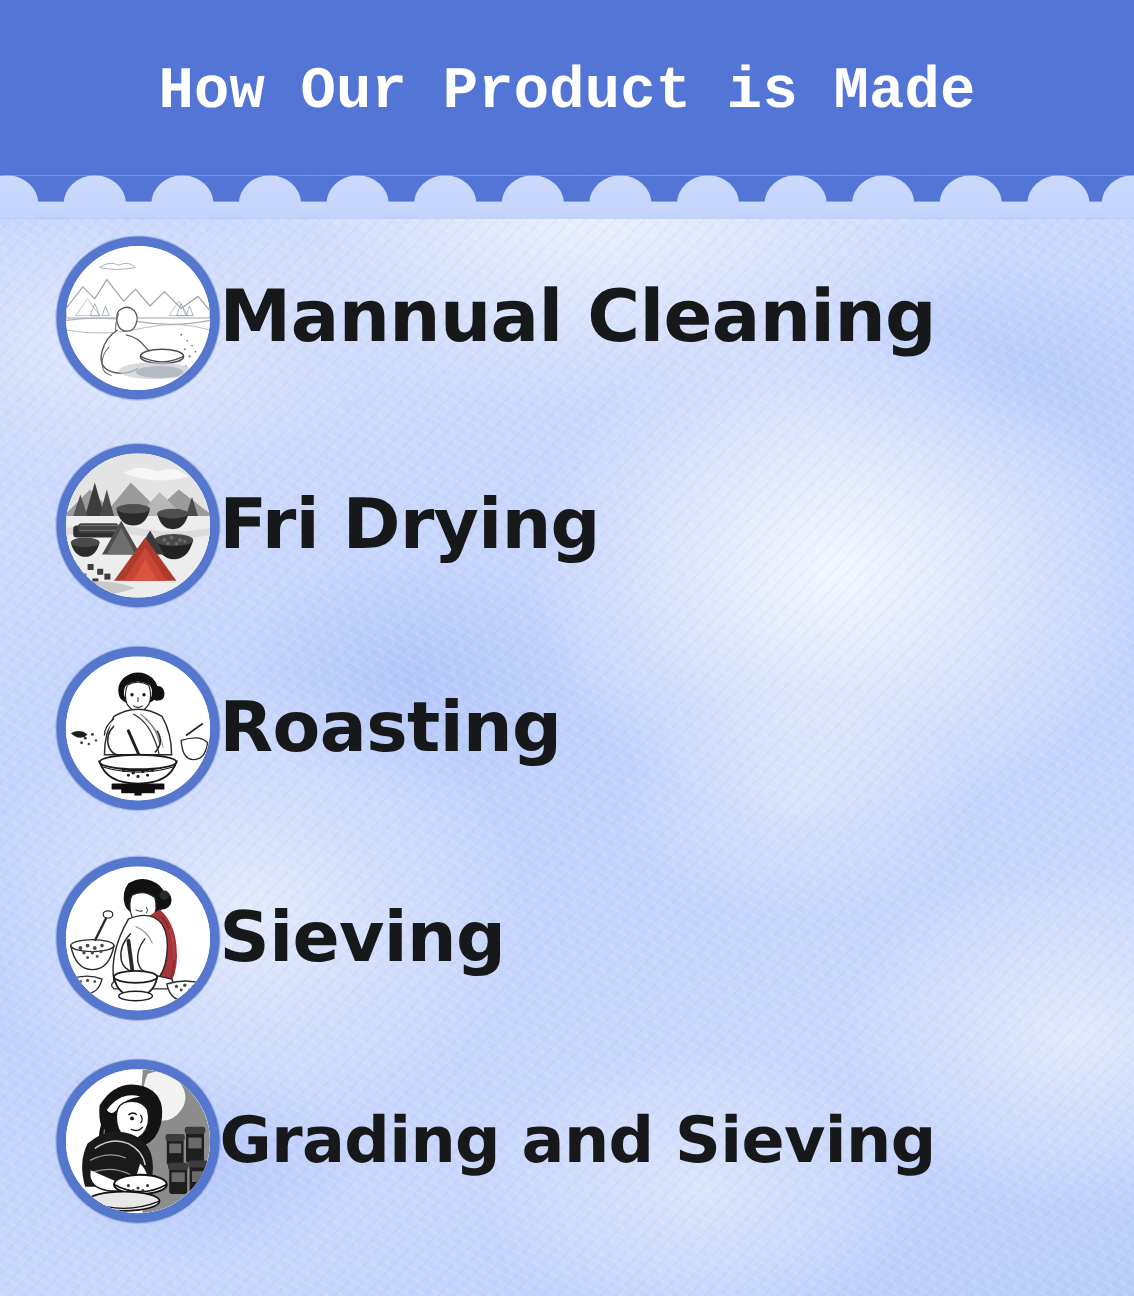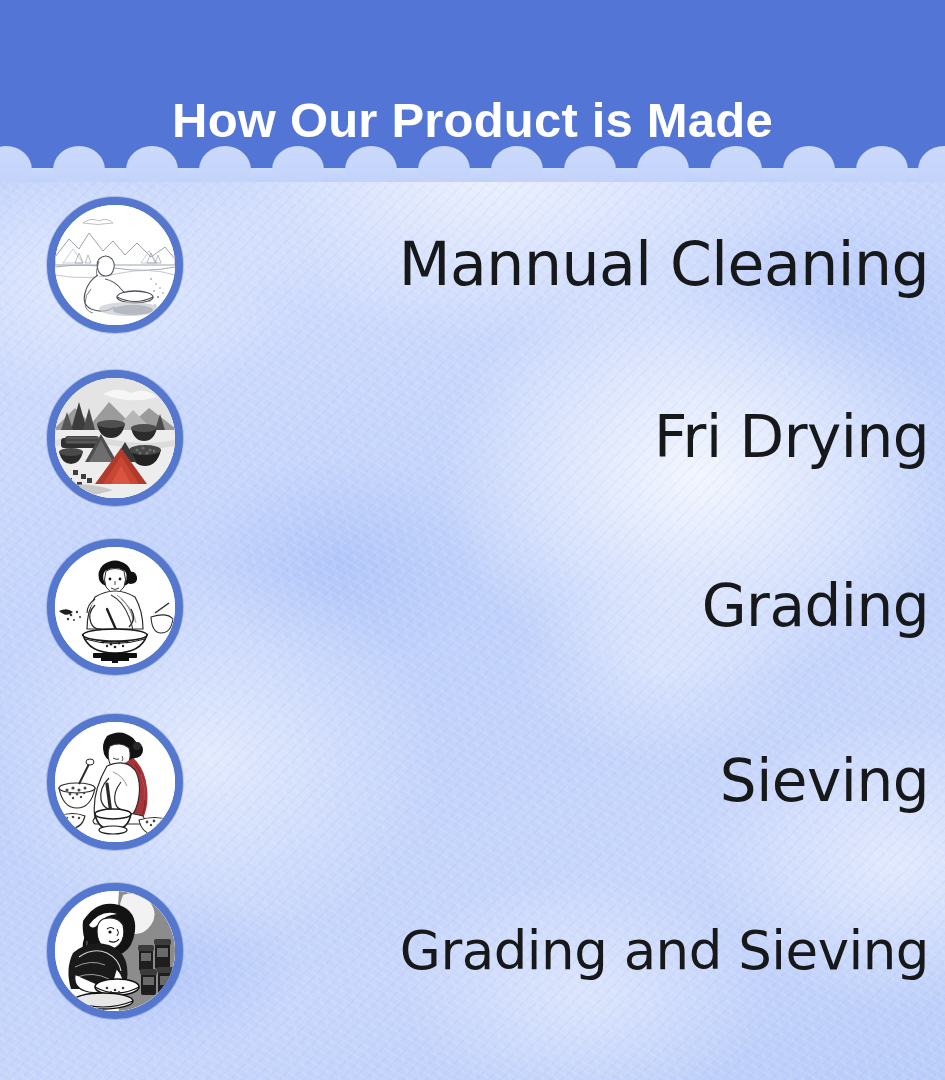--- a/index.html
+++ b/index.html
@@ -56,26 +56,25 @@
     height: 146px;
     background: #5375D5;
     z-index: 6;
   }
   .header-title {
     position: absolute;
     left: 0; right: 0;
     top: 52px;
     text-align: center;
     color: #FFFFFF;
-    font-family: Liberation Sans, sans-serif;
+    font-family: Liberation Mono, monospace;
     font-size: 49px;
     font-weight: 700;
     letter-spacing: 0.2px;
     line-height: 1;
-    margin-top: 44px;
   }
 
   
   .scallops {
     position: absolute;
     top: 146px; left: 0;
     width: 945px;
     height: 36px;
     z-index: 5;
   }
@@ -115,24 +114,24 @@
     box-shadow: 0 0 0 1px rgba(62,95,175,0.25);
   }
   .step-icon .art {
     position: absolute;
     inset: 0;
     display: block;
   }
 
   .step-label {
     flex: 1 1 auto;
-    text-align: right;
+    text-align: left;
     color: #17181A;
     font-family: "DejaVu Sans", sans-serif;
-    font-weight: 400;
+    font-weight: 700;
     font-size: 58px;
     letter-spacing: -0.5px;
     line-height: 1.02;
     padding-right: 16px;
   }
   .step-row.r0 .step-label { font-size: 60px; }
   .step-row.r4 .step-label { font-size: 53px; }
 </style>
 </head>
 <body>
@@ -341,21 +340,21 @@
             <circle cx="10" cy="66" r="1.5"></circle>
               <circle cx="16" cy="68" r="1.3"></circle>
             <circle cx="22" cy="65" r="1.2"></circle>
               <circle cx="13" cy="72" r="1.2"></circle>
             <circle cx="19" cy="73" r="1"></circle>
               <circle cx="25" cy="70" r="1"></circle>
           </g>
           <path d="M4 64 q8 -4 14 1 q-6 6 -14 -1 Z" fill="#1E1E1E"></path>
         </svg>
       </div>
-      <div class="step-label">Grading</div>
+      <div class="step-label">Roasting</div>
     </div>
 
     <div class="step-row r3">
       <div class="step-icon">
         <svg class="art" viewBox="0 0 120 120">
           <rect x="0" y="0" width="120" height="120" fill="#FFFFFF"></rect>
 
           <path d="M52 14 q14 -8 26 2 q7 7 4 16 q-3 9 -16 9 q-14 0 -17 -9 q-3 -10 3 -18 Z" fill="#121212"></path>
 
           <circle cx="80" cy="28" r="8" fill="#121212"></circle>

